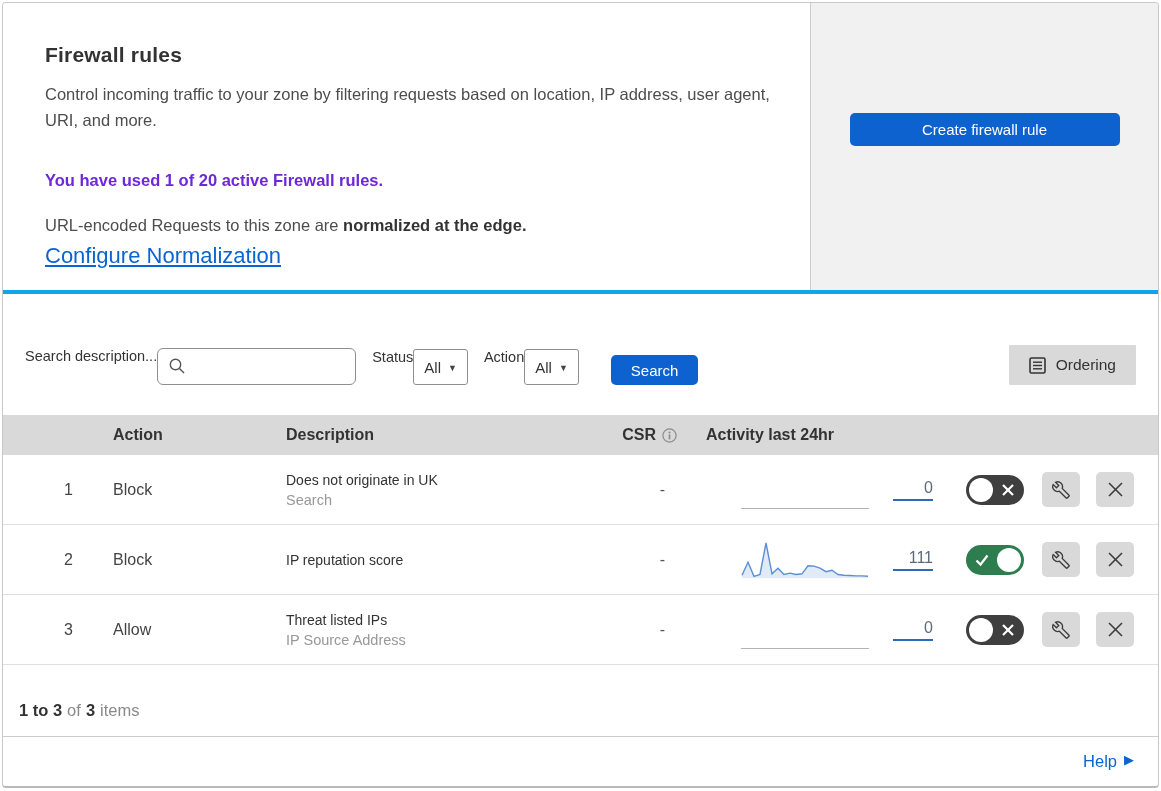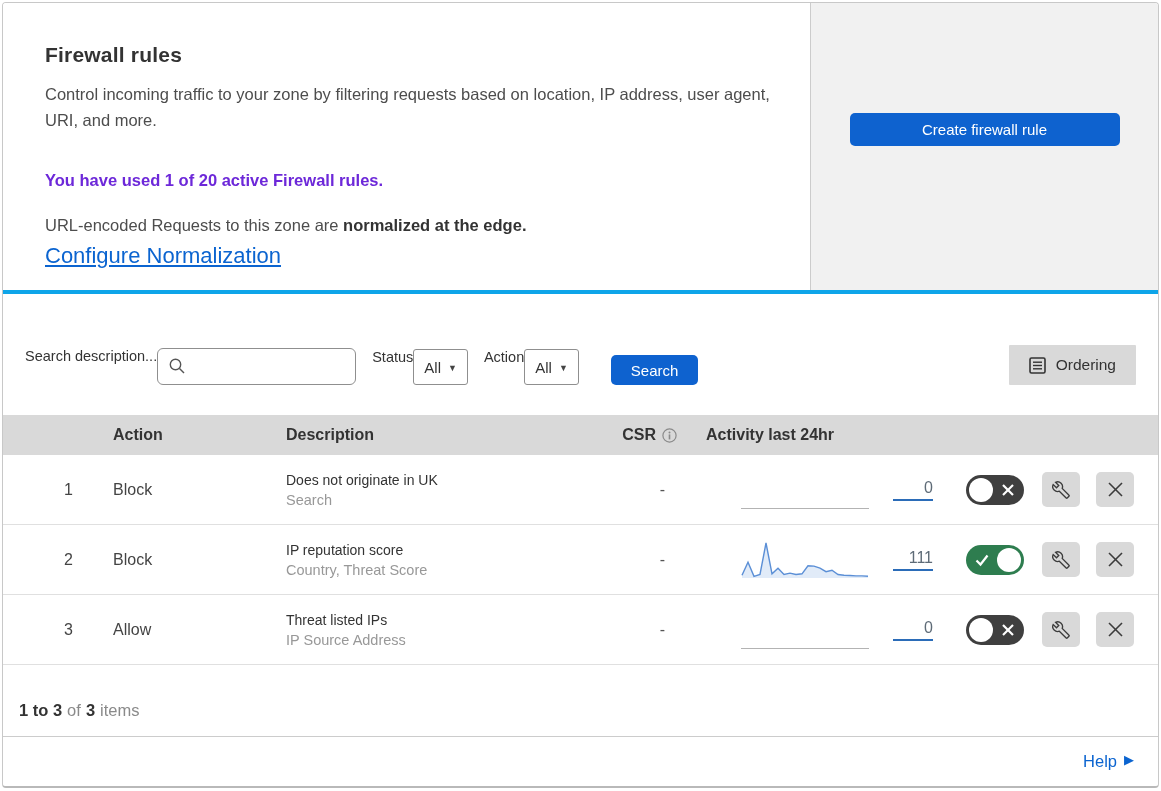--- a/index.html
+++ b/index.html
@@ -213,21 +213,20 @@
         </svg>
       </button>
     </div>
   </div>
 
   <div class="grid-row trow">
     <div class="cell-num">2</div>
     <div class="cell-action">Block</div>
     <div class="cell-desc">
       <div class="title">IP reputation score</div>
-      <div class="subtitle">Country, Threat Score</div>
     </div>
     <div class="cell-csr">-</div>
     <div class="cell-activity">
       <svg class="spark" viewBox="0 0 128 40">
           <polygon points="1,38 1.0,35.2 7.0,22.3 13.0,36.3 19.0,34.5 25.0,3.0 31.0,33.8 37.0,28.2 43.0,34.5 49.0,33.1 55.0,34.5 61.0,33.8 67.0,25.8 73.0,26.1 79.0,28.2 85.0,31.7 91.0,30.3 97.0,34.5 103.0,35.2 109.0,35.5 115.0,35.9 121.0,35.9 127.0,36.3 127,38" fill="rgba(91,143,214,0.18)"></polygon>
           <polyline points="1.0,35.2 7.0,22.3 13.0,36.3 19.0,34.5 25.0,3.0 31.0,33.8 37.0,28.2 43.0,34.5 49.0,33.1 55.0,34.5 61.0,33.8 67.0,25.8 73.0,26.1 79.0,28.2 85.0,31.7 91.0,30.3 97.0,34.5 103.0,35.2 109.0,35.5 115.0,35.9 121.0,35.9 127.0,36.3" fill="none" stroke="#5b8fd6" stroke-width="1.4"></polyline>
         </svg>
       <a class="count-link">111</a>
     </div>
     <div class="cell-controls">

